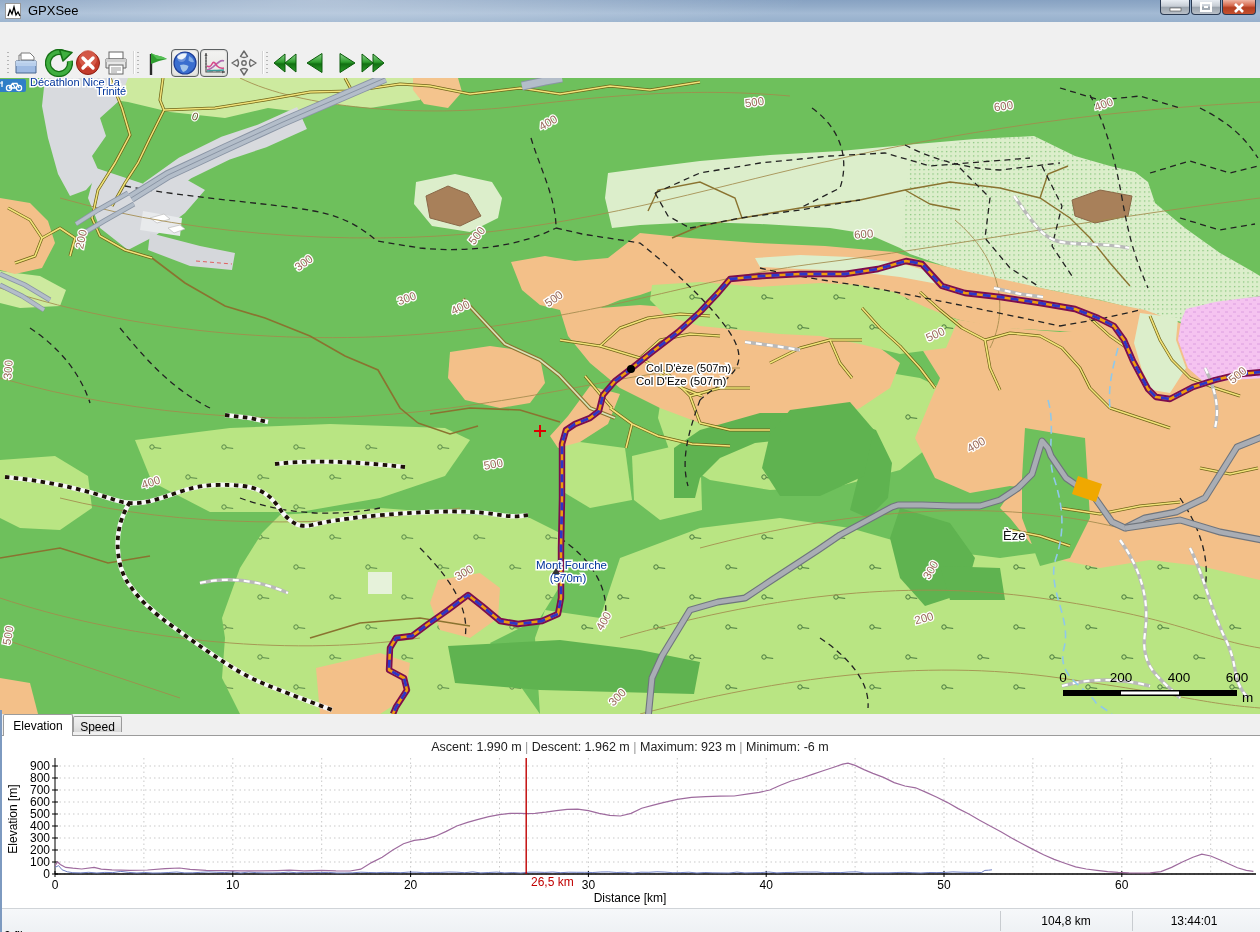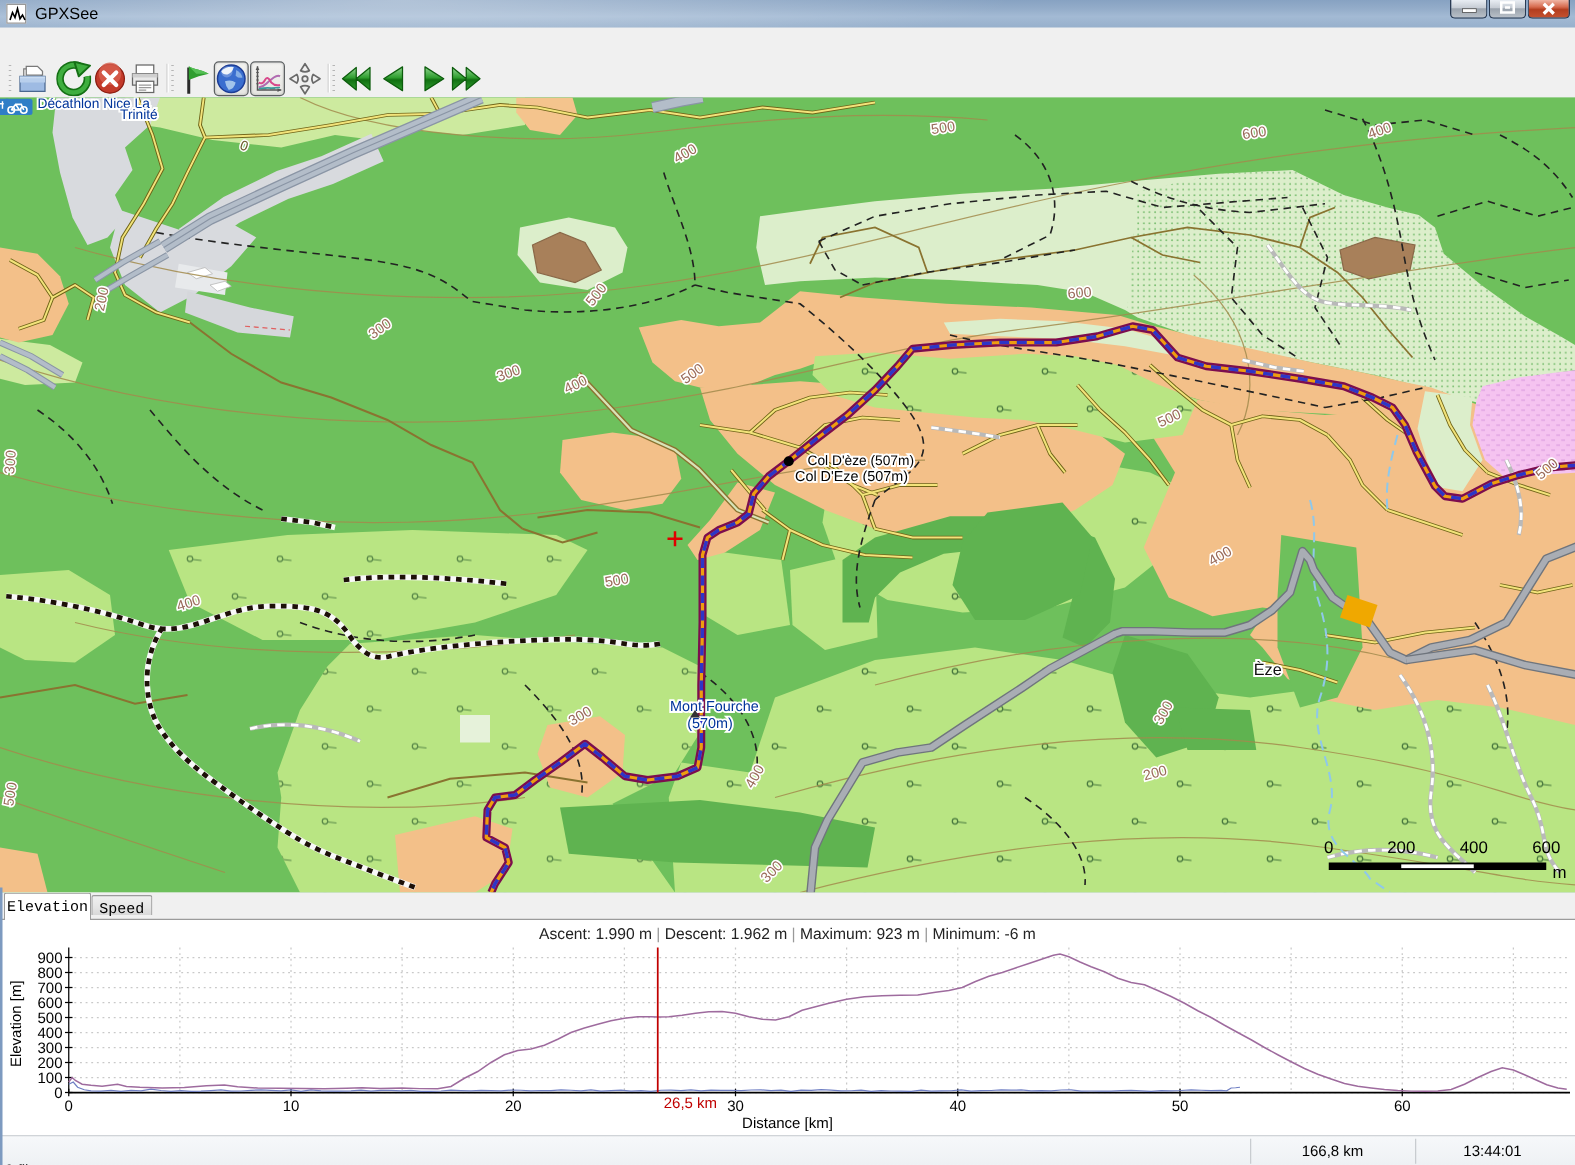--- a/index.html
+++ b/index.html
@@ -25,21 +25,21 @@
 
 #toolbar { position:absolute; left:0; top:47px; width:1260px; height:31px; background:#f0f0f0; }
 .tsep { position:absolute; top:4px; width:0; height:23px; border-left:1px solid #d5d5d5; border-right:1px solid #fff; }
 .thandle { position:absolute; top:5px; width:3px; height:21px;
   background-image:repeating-linear-gradient(180deg,#b5b5b5 0 1px,#f0f0f0 1px 4px); background-size:2px 100%; background-repeat:no-repeat; }
 .tbtn { position:absolute; top:2px; width:28px; height:28px; }
 .pressed { border:1px solid #5c6062; border-radius:4px; background:linear-gradient(180deg,#f3f3f1,#e6e6e2); box-shadow:inset 0 0 2px rgba(0,0,0,0.25); }
 
 #map { position:absolute; left:0; top:78px; width:1260px; height:636px; background:#6fc05e; }
 
-#tabzone { position:absolute; left:0; top:714px; width:1260px; height:22px; background:#f0f0f0;font-family:Liberation Mono, monospace; }
+#tabzone { position:absolute; left:0; top:714px; width:1260px; height:22px; background:#f0f0f0; }
 .tab { position:absolute; font-size:12px; color:#000; text-align:center; }
 #tab1 { left:3px; top:0px; width:70px; height:22px; background:#fff; border:1px solid #9b9b9b; border-bottom:none; border-radius:2px 2px 0 0; padding-top:4px; z-index:2; }
 #tab2 { left:73px; top:2px; width:49px; height:16px; background:linear-gradient(180deg,#f0f0f0,#e5e5e5 60%,#d8d8d8); border:1px solid #9b9b9b; border-bottom:none; border-radius:2px 2px 0 0; padding-top:3px; }
 #tabline { position:absolute; left:0; top:735px; width:1260px; height:1px; background:#9b9b9b; z-index:1; }
 
 #chartpane { position:absolute; left:0; top:736px; width:1260px; height:172px; background:#ffffff; }
 
 #statusbar { position:absolute; left:0; top:908px; width:1260px; height:24px;
   background:linear-gradient(180deg,#f6f8fa,#eef1f4); border-top:1px solid #d0d4d8; font-size:12px; color:#000; }
 #statusbar .s1 { position:absolute; left:4px; top:20px; }
@@ -553,17 +553,17 @@
 <polyline points="55.0,131.4 58.6,129.6 62.1,133.8 67.4,135.8 72.8,136.7 80.8,136.9 88.8,136.3 96.8,137.0 104.8,136.4 112.8,136.6 120.8,135.4 128.8,136.4 136.8,137.0 144.8,136.5 152.8,137.0 160.8,136.9 168.8,136.5 176.8,136.0 184.8,136.9 192.8,136.8 200.8,136.3 208.8,135.9 216.8,136.3 224.8,136.6 232.8,135.9 240.8,137.0 248.8,136.0 256.8,136.7 264.8,136.9 272.8,136.9 280.8,136.7 288.8,136.1 296.8,136.8 304.8,136.3 312.8,136.3 320.8,136.6 328.8,136.4 336.8,137.0 344.8,137.0 352.8,136.8 360.8,136.2 368.8,136.5 376.8,136.7 384.8,136.3 392.8,136.5 400.8,136.7 408.8,136.1 416.8,136.2 424.8,136.7 432.8,136.4 440.8,136.4 448.8,136.0 456.8,136.2 464.8,136.7 472.8,135.9 480.8,136.9 488.8,136.5 496.8,136.1 504.8,136.9 512.8,136.5 520.8,137.0 528.8,136.2 536.8,136.1 544.8,136.4 552.8,136.0 560.8,136.7 568.8,136.2 576.8,136.3 584.8,136.3 592.8,136.5 600.8,136.0 608.8,135.9 616.8,136.5 624.8,136.2 632.8,137.0 640.9,136.2 648.9,136.3 656.9,135.8 664.9,136.1 672.9,136.7 680.9,136.6 688.9,136.2 696.9,137.0 704.9,136.5 712.9,136.8 720.9,136.9 728.9,137.0 736.9,136.1 744.9,136.9 752.9,136.7 760.9,136.6 768.9,136.0 776.9,136.9 784.9,136.5 792.9,136.4 800.9,136.0 808.9,136.1 816.9,136.0 824.9,136.7 832.9,136.5 840.9,136.6 848.9,136.0 856.9,135.9 864.9,136.9 872.9,136.8 880.9,136.8 888.9,136.8 896.9,136.5 904.9,136.3 912.9,136.7 920.9,137.0 928.9,136.5 936.9,136.6 944.9,136.4 952.9,135.9 960.9,136.2 968.9,136.4 976.9,136.3 981.3,136.6 984.9,134.4 988.5,134.2 992.0,133.8" fill="none" stroke="#6f7fc4" stroke-width="1"></polyline>
 <polyline points="55.0,129.6 57.7,126.0 60.3,128.4 65.7,131.4 72.8,132.2 81.7,133.0 94.1,131.4 101.2,133.2 111.9,133.8 129.7,134.4 147.5,134.0 165.2,132.6 179.5,132.0 190.1,133.4 206.1,134.4 223.9,134.6 241.7,134.8 259.5,134.9 277.2,134.6 289.7,134.2 303.9,134.8 321.7,134.4 335.9,134.9 350.1,135.0 360.8,133.2 371.5,126.6 382.2,121.2 392.8,114.0 403.5,107.8 414.2,104.4 424.8,103.2 435.5,100.2 446.2,95.4 456.8,90.0 467.5,86.4 478.2,83.4 488.8,80.6 499.5,78.6 510.2,77.4 520.8,77.4 526.2,77.6 535.1,77.4 545.7,76.2 556.4,74.6 567.1,73.4 577.7,73.2 588.4,74.6 599.1,77.4 609.7,79.4 620.4,80.0 631.1,77.4 641.7,72.2 652.4,69.4 663.1,66.6 677.3,63.4 691.5,61.4 705.7,60.6 720.0,60.2 734.2,60.0 748.4,57.8 759.1,56.4 769.8,54.0 780.4,49.2 791.1,45.0 801.8,42.0 812.4,38.4 823.1,34.8 833.8,31.2 842.7,28.2 848.0,27.2 855.1,29.4 864.0,33.6 872.9,37.4 883.5,41.4 894.2,46.6 904.9,50.0 915.6,51.8 926.2,56.4 936.9,61.2 947.6,66.6 958.2,72.6 968.9,78.0 979.6,84.2 990.2,90.0 1000.9,95.8 1011.6,102.0 1022.2,107.8 1032.9,113.4 1043.6,118.8 1054.2,123.4 1064.9,127.2 1075.6,130.8 1086.2,133.0 1096.9,134.4 1107.6,135.6 1118.2,136.4 1128.9,136.9 1139.6,137.0 1150.2,136.8 1160.9,135.6 1171.6,131.4 1182.3,126.0 1192.9,121.2 1201.8,118.2 1210.7,120.0 1219.6,123.8 1228.5,127.8 1237.4,131.8 1246.3,134.4 1253.4,135.4" fill="none" stroke="#9e6b9e" stroke-width="1.2"></polyline>
 <line x1="526.2" y1="22" x2="526.2" y2="138" stroke="#c00000" stroke-width="1.4"></line>
 <text x="531" y="150" font-size="12" fill="#c00000">26,5 km</text>
 </svg>
     </div>
   <div style="position:absolute;left:0;top:710px;width:2px;height:222px;background:#7d9ac0;z-index:5"></div>
   <div id="statusbar">
     <span class="s1">2 files</span>
     <div class="ssep" style="left:1000px"></div>
-    <span class="s2">166,8 km</span>
+    <span class="s2">104,8 km</span>
     <div class="ssep" style="left:1132px"></div>
     <span class="s3">13:44:01</span>
   </div>
 </div>
 
 </body></html>

